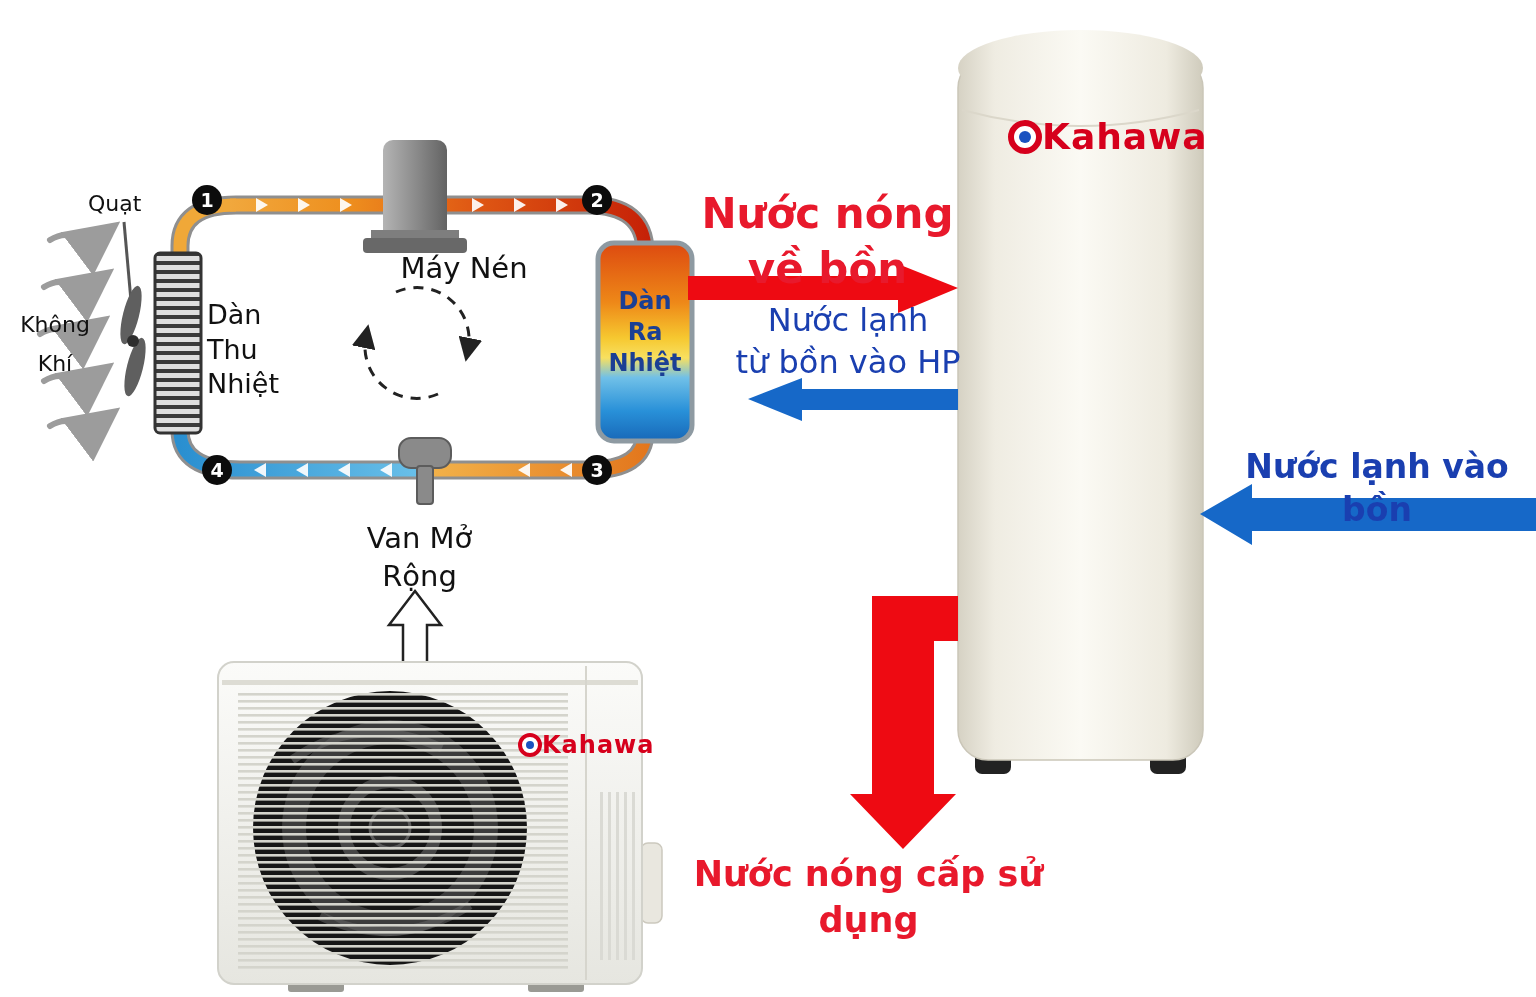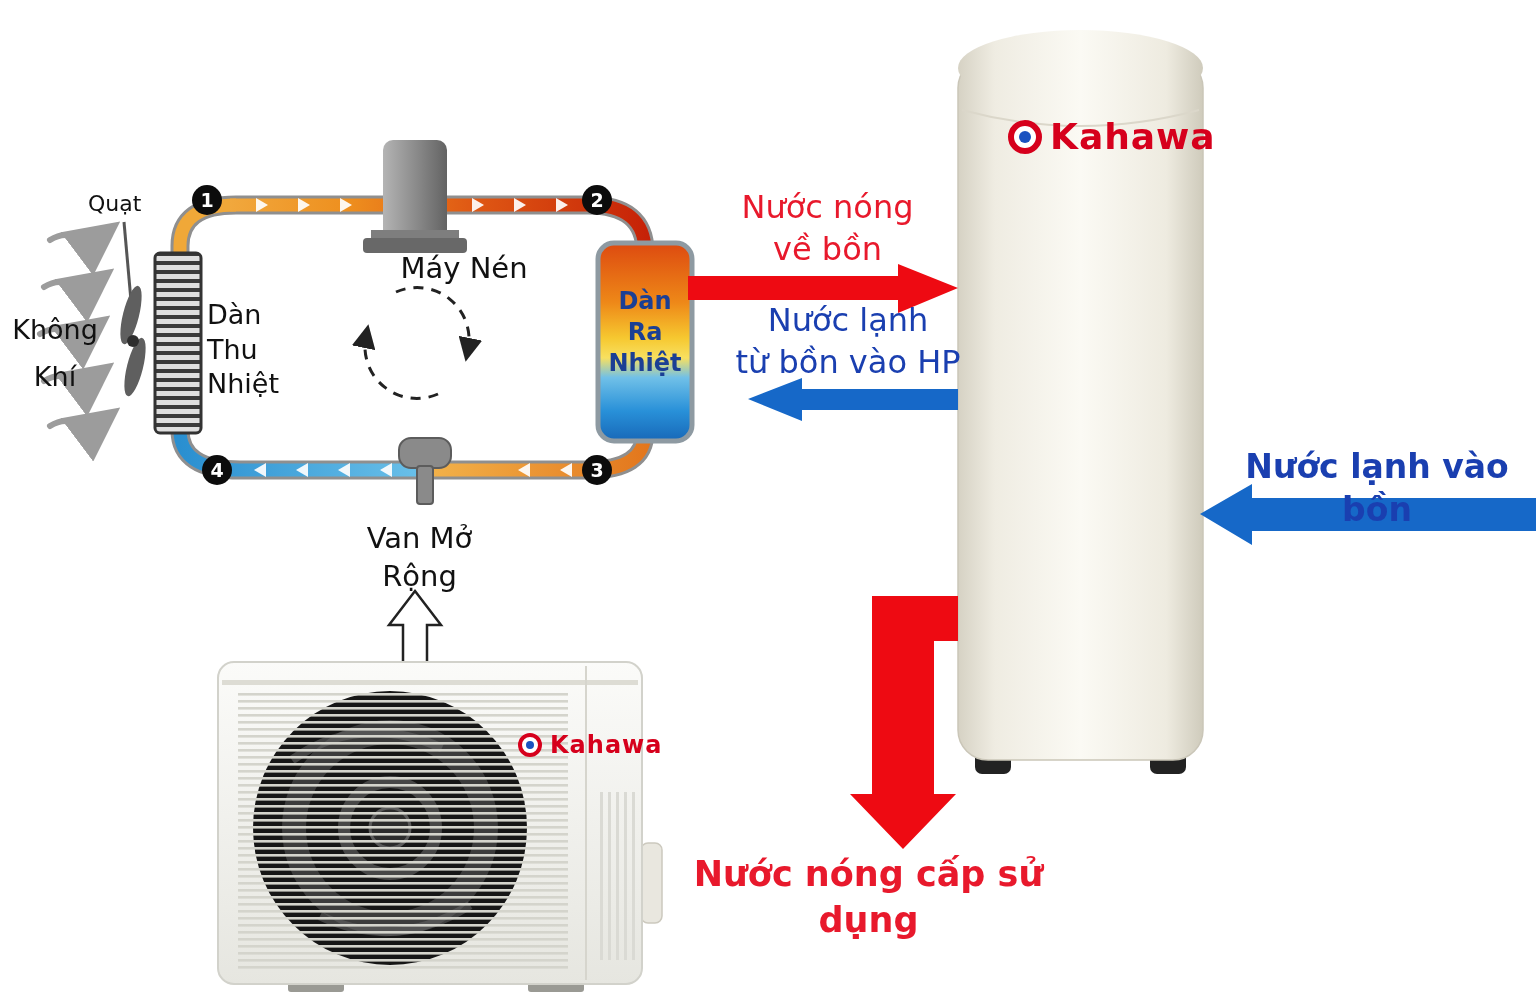--- a/index.html
+++ b/index.html
@@ -13,21 +13,21 @@
   .num{
     position:absolute;width:30px;height:30px;border-radius:50%;
     background:#0c0c0c;color:#fff;font-weight:bold;font-size:19px;
     display:flex;align-items:center;justify-content:center;
   }
   .fill-hot{fill:var(--hot,#e8000d);}
   .fill-cold{fill:var(--cold,#1668c8);}
   .txt-hot{color:var(--hot-text,#e8192c);}
   .txt-cold{color:var(--cold-text,#1a3fb0);}
   .txt-cond{color:var(--condenser-text,#1b3f94);}
-  .logo{position:absolute;display:flex;align-items:center;gap:8px;}
+  .logo{position:absolute;display:flex;align-items:center;}
   .logo-icon{
     width:34px;height:34px;border-radius:50%;border:6px solid var(--brand-red,#d6001c);
     background:#fff;display:flex;align-items:center;justify-content:center;box-sizing:border-box;
   }
   .logo-dot{width:12px;height:12px;border-radius:50%;background:#1a52c0;}
   .logo-text{font-size:36px;font-weight:bold;color:var(--brand-red,#d6001c);letter-spacing:1px;}
   .logo-sm .logo-icon{width:24px;height:24px;border-width:4px;}
   .logo-sm .logo-dot{width:8px;height:8px;}
   .logo-sm .logo-text{font-size:24px;}
 </style>
@@ -197,37 +197,37 @@
         <circle cx="390" cy="828" r="20" fill="#2c2c2c" stroke="#5a5a5a" stroke-width="3"></circle>
         <path d="M 292 760 Q 360 712 442 748" stroke="#6a6a6a" stroke-width="9" fill="none" opacity="0.55"></path>
         <path d="M 320 916 Q 396 952 470 905" stroke="#6a6a6a" stroke-width="9" fill="none" opacity="0.5"></path>
         <rect x="238" y="690" width="330" height="280" fill="url(#pSlat)"></rect>
       </g>
       <rect x="596" y="792" width="40" height="168" fill="url(#pVSlat)"></rect>
     </g>
   </svg>
 
   <div class="lbl" style="left:88px;top:190px;font-size:22px;">Quạt</div>
-  <div class="lbl center" style="left:5px;top:306px;width:100px;font-size:27px;line-height:1.75;">Không
+  <div class="lbl center" style="left:5px;top:306px;width:100px;font-size:22px;line-height:1.75;">Không
 Khí</div>
   <div class="lbl" style="left:207px;top:298px;font-size:27px;line-height:1.28;">Dàn
 Thu
 Nhiệt</div>
   <div class="lbl center" style="left:351px;top:250px;width:130px;font-size:29px;margin-left:48px;">Máy Nén</div>
   <div class="lbl center txt-cond" style="left:598px;top:286px;width:94px;font-size:24px;font-weight:bold;line-height:1.3;">Dàn
 Ra
 Nhiệt</div>
   <div class="lbl center" style="left:327px;top:520px;width:185px;font-size:29px;">Van Mở Rộng</div>
 
   <div class="num" style="left:192px;top:185px;">1</div>
   <div class="num" style="left:582px;top:185px;">2</div>
   <div class="num" style="left:582px;top:455px;">3</div>
   <div class="num" style="left:202px;top:455px;">4</div>
 
-  <div class="lbl center txt-hot" style="left:700px;top:186px;width:255px;font-size:32px;font-weight:400;line-height:1.32;">Nước nóng
+  <div class="lbl center txt-hot" style="left:700px;top:186px;width:255px;font-size:42px;font-weight:700;line-height:1.32;">Nước nóng
 về bồn</div>
   <div class="lbl center txt-cold" style="left:712px;top:300px;width:272px;font-size:32px;font-weight:400;line-height:1.3;">Nước lạnh
 từ bồn vào HP</div>
   <div class="lbl center txt-cold" style="left:1222px;top:446px;width:310px;font-size:33px;font-weight:700;">Nước lạnh vào bồn</div>
   <div class="lbl center txt-hot" style="left:666px;top:852px;width:405px;font-size:35px;font-weight:600;">Nước nóng cấp sử dụng</div>
 
   <div class="logo" style="left:1008px;top:116px;">
     <span class="logo-icon">
         <span class="logo-dot"></span>
       </span>

